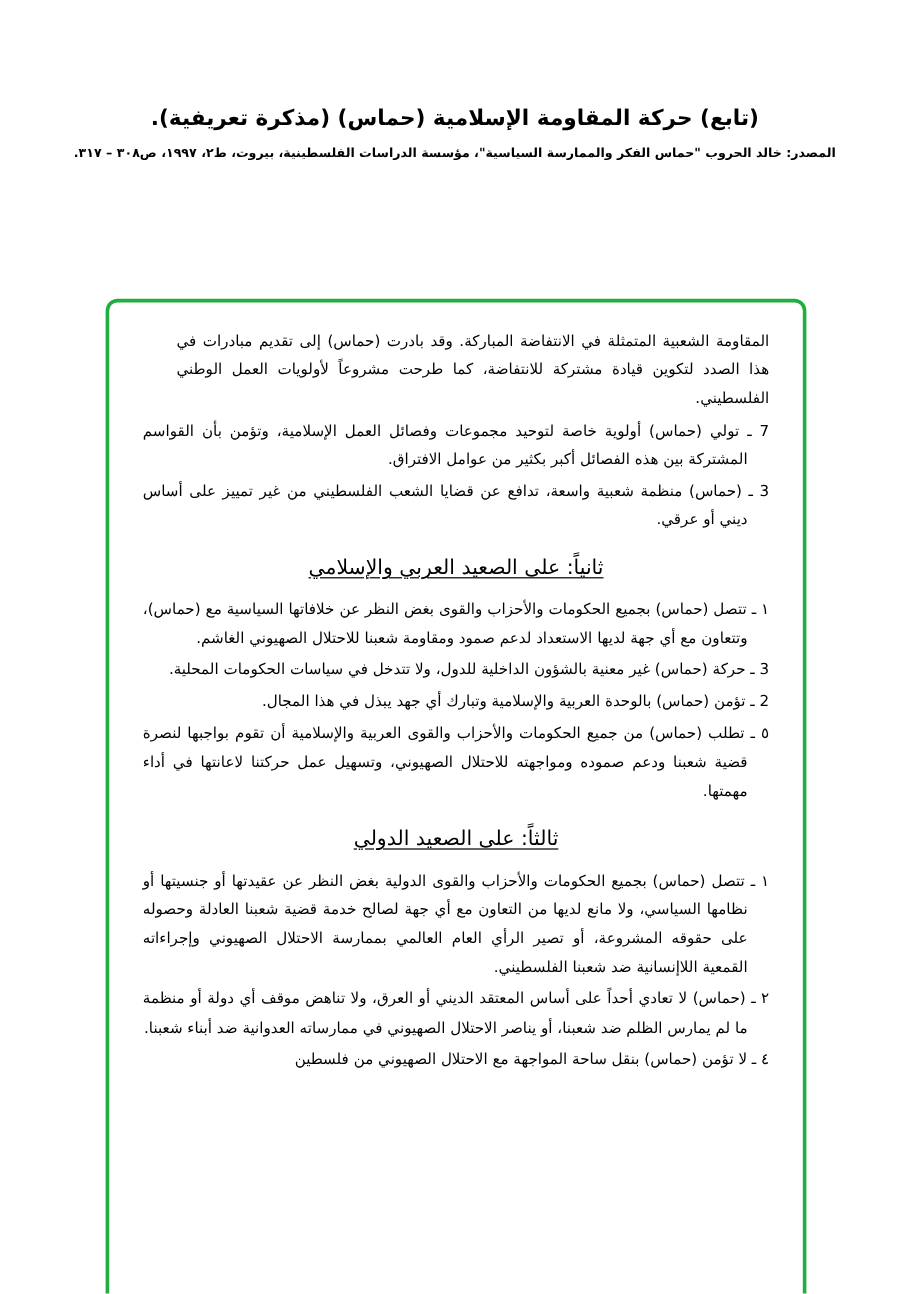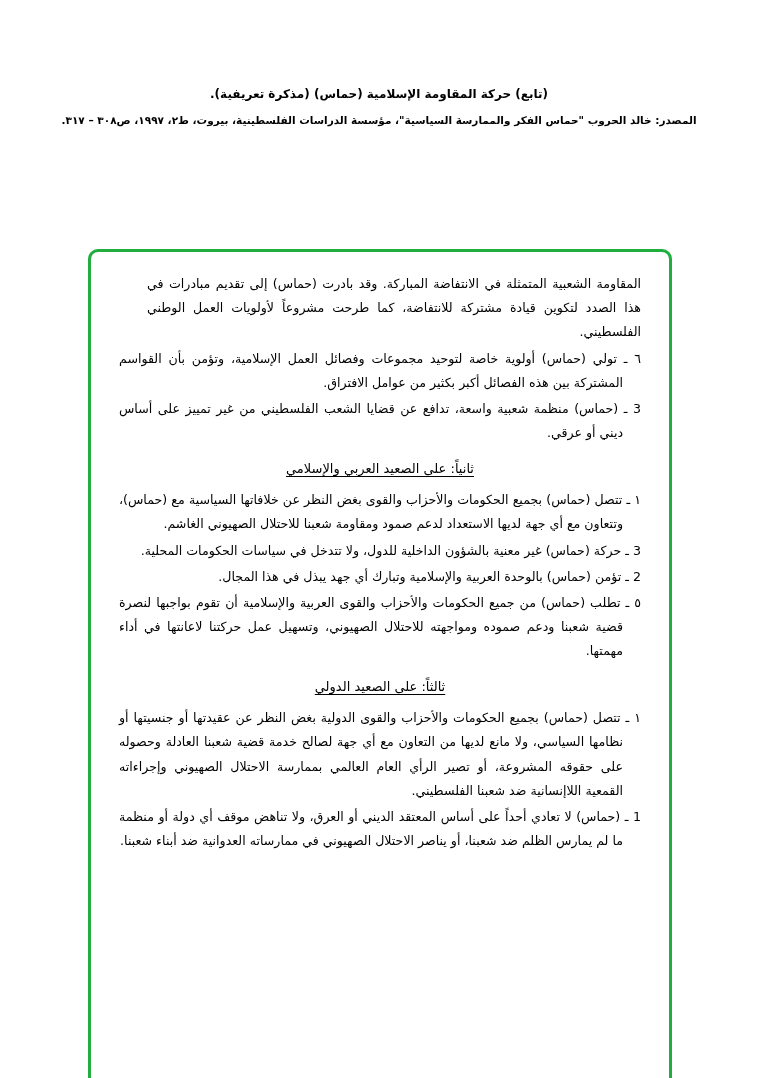--- a/index.html
+++ b/index.html
@@ -20,21 +20,21 @@
     height: 1078px;
     box-sizing: border-box;
     padding: 0;
     position: relative;
   }
   .header {
     text-align: center;
     margin-top: 86px;
   }
   .doc-title {
-    font-size: 12px;
+    font-size: 18px;
     font-weight: bold;
     letter-spacing: 0;
     line-height: 1.4;
     direction: rtl;
   }
   .doc-source {
     font-size: 10.5px;
     font-weight: bold;
     margin-top: 10px;
     direction: rtl;
@@ -69,21 +69,21 @@
     text-indent: -18px;
   }
   .para.first {
     padding-right: 0;
     text-indent: 0;
     margin-left: 28px;
   }
   .section-head {
     margin: 12px 0 6px 0;
     text-align: center;
-    font-size: 13px;
+    font-size: 17px;
   }
   .section-head .u {
     text-decoration: underline;
     text-underline-offset: 3px;
   }
   .gap-top {
     margin-top: 12px;
   }
 </style>
 </head>
@@ -93,35 +93,36 @@
 
   <div class="header">
     <div class="doc-title">(تابع) حركة المقاومة الإسلامية (حماس) (مذكرة تعريفية).</div>
     <div class="doc-source">المصدر: خالد الحروب "حماس الفكر والممارسة السياسية"، مؤسسة الدراسات الفلسطينية، بيروت، ط٢، ١٩٩٧، ص٣٠٨ – ٣١٧.</div>
   </div>
 
   <div class="framebox">
     <div class="content">
 
       <p class="para first">المقاومة الشعبية المتمثلة في الانتفاضة المباركة. وقد بادرت (حماس) إلى تقديم مبادرات في هذا الصدد لتكوين قيادة مشتركة للانتفاضة، كما طرحت مشروعاً لأولويات العمل الوطني الفلسطيني.</p>
-      <p class="para">٦ ـ تولي (حماس) أولوية خاصة لتوحيد مجموعات وفصائل العمل الإسلامية، وتؤمن بأن القواسم المشتركة بين هذه الفصائل أكبر بكثير من عوامل الافتراق.</p>
+      <p class="para">7 ـ تولي (حماس) أولوية خاصة لتوحيد مجموعات وفصائل العمل الإسلامية، وتؤمن بأن القواسم المشتركة بين هذه الفصائل أكبر بكثير من عوامل الافتراق.</p>
       <p class="para">3 ـ (حماس) منظمة شعبية واسعة، تدافع عن قضايا الشعب الفلسطيني من غير تمييز على أساس ديني أو عرقي.</p>
 
       <div class="section-head gap-top">
         <span class="u">ثانياً: على الصعيد العربي والإسلامي</span>
       </div>
 
       <p class="para">١ ـ تتصل (حماس) بجميع الحكومات والأحزاب والقوى بغض النظر عن خلافاتها السياسية مع (حماس)، وتتعاون مع أي جهة لديها الاستعداد لدعم صمود ومقاومة شعبنا للاحتلال الصهيوني الغاشم.</p>
       <p class="para">3 ـ حركة (حماس) غير معنية بالشؤون الداخلية للدول، ولا تتدخل في سياسات الحكومات المحلية.</p>
       <p class="para">2 ـ تؤمن (حماس) بالوحدة العربية والإسلامية وتبارك أي جهد يبذل في هذا المجال.</p>
       <p class="para">٥ ـ تطلب (حماس) من جميع الحكومات والأحزاب والقوى العربية والإسلامية أن تقوم بواجبها لنصرة قضية شعبنا ودعم صموده ومواجهته للاحتلال الصهيوني، وتسهيل عمل حركتنا لاعانتها في أداء مهمتها.</p>
 
       <div class="section-head gap-top">
         <span class="u">ثالثاً: على الصعيد الدولي</span>
       </div>
 
       <p class="para">١ ـ تتصل (حماس) بجميع الحكومات والأحزاب والقوى الدولية بغض النظر عن عقيدتها أو جنسيتها أو نظامها السياسي، ولا مانع لديها من التعاون مع أي جهة لصالح خدمة قضية شعبنا العادلة وحصوله على حقوقه المشروعة، أو تصير الرأي العام العالمي بممارسة الاحتلال الصهيوني وإجراءاته القمعية اللاإنسانية ضد شعبنا الفلسطيني.</p>
-      <p class="para">1 ـ (حماس) لا تعادي أحداً على أساس المعتقد الديني أو العرق، ولا تناهض موقف أي دولة أو منظمة ما لم يمارس الظلم ضد شعبنا، أو يناصر الاحتلال الصهيوني في ممارساته العدوانية ضد أبناء شعبنا.</p>
+      <p class="para">٢ ـ (حماس) لا تعادي أحداً على أساس المعتقد الديني أو العرق، ولا تناهض موقف أي دولة أو منظمة ما لم يمارس الظلم ضد شعبنا، أو يناصر الاحتلال الصهيوني في ممارساته العدوانية ضد أبناء شعبنا.</p>
+      <p class="para">٤ ـ لا تؤمن (حماس) بنقل ساحة المواجهة مع الاحتلال الصهيوني من فلسطين</p>
 
     </div>
   </div>
 
 </div>
 
 </body></html>

